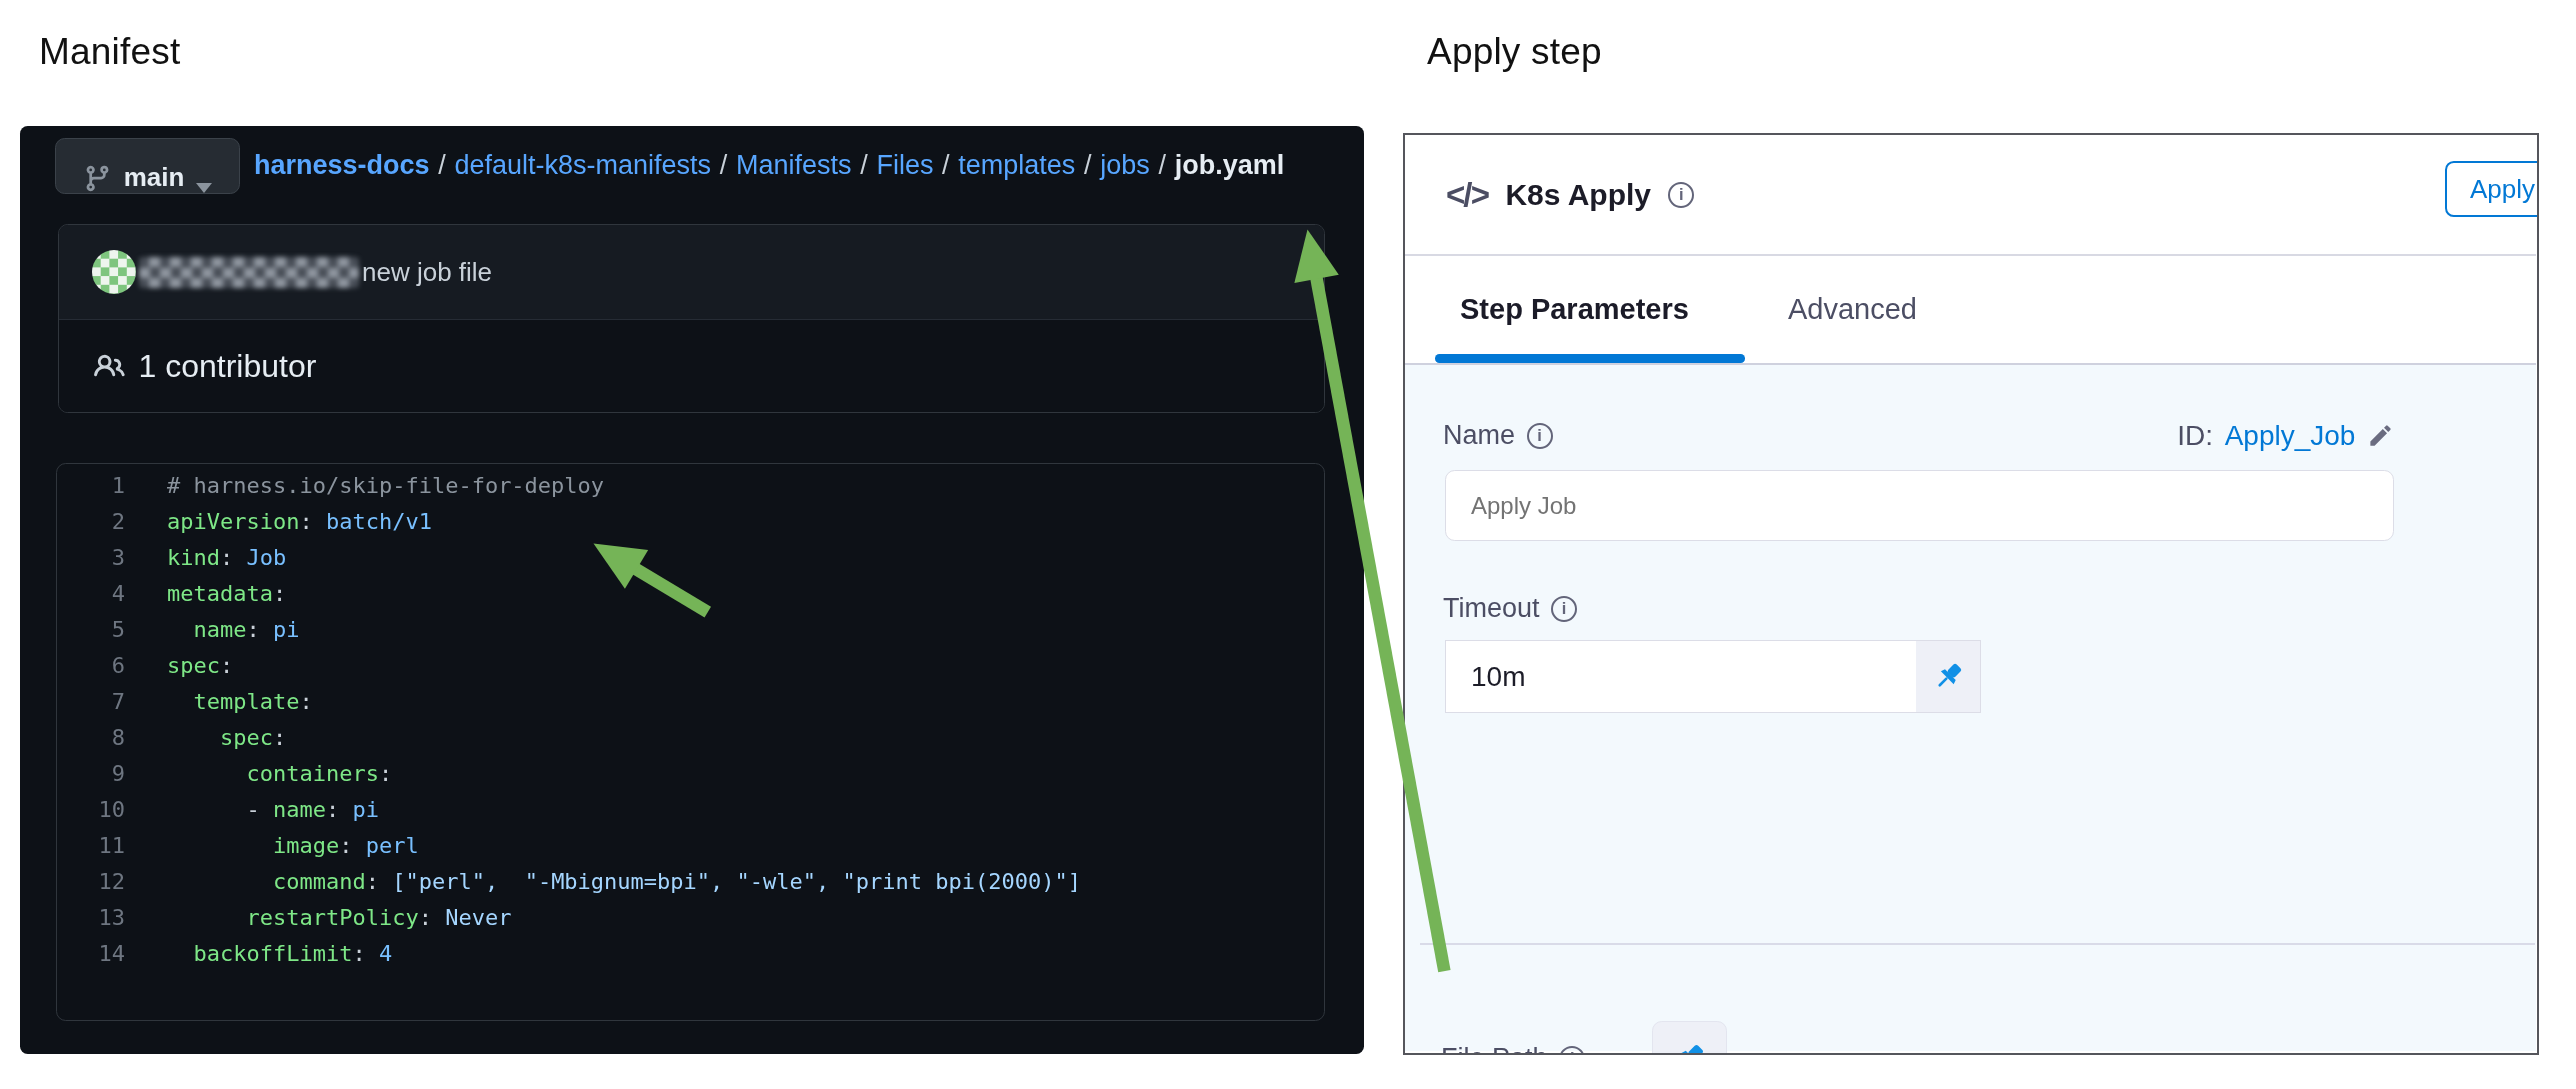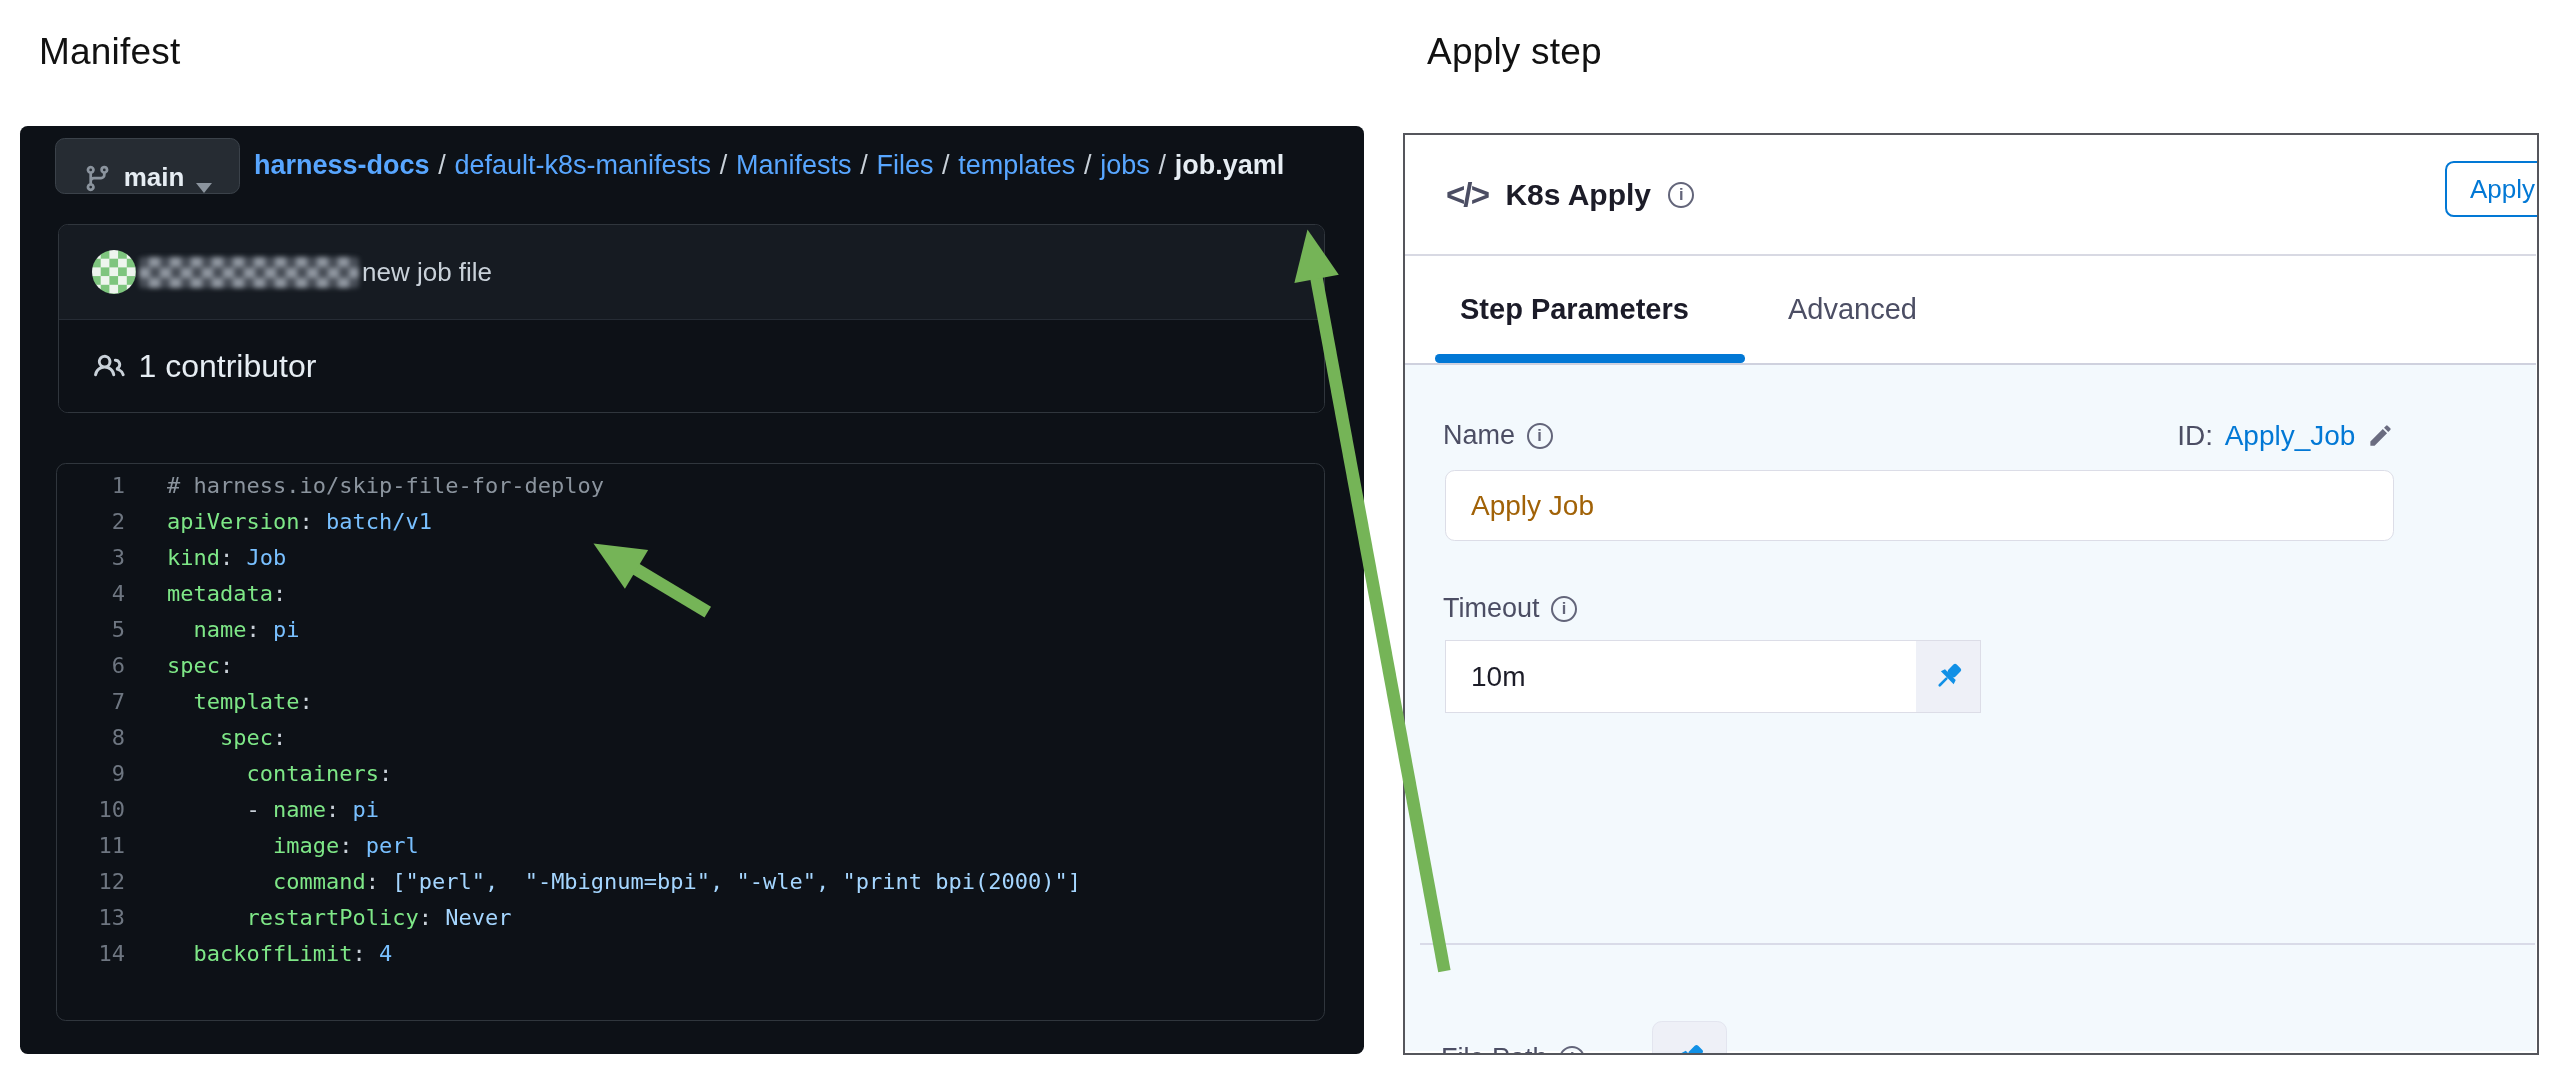--- a/index.html
+++ b/index.html
@@ -52,21 +52,21 @@
   .apply-btn{left:1040px;top:26px;width:164px;height:56px;border:2.4px solid #0278d5;border-radius:8.7px;background:#fff;box-sizing:border-box;
     color:#0278d5;font-size:26px;display:flex;align-items:center;padding-left:23px;cursor:pointer;}
   .hdiv{height:1.9px;background:#d8d9e3;}
   .tabs-row{left:0;top:121px;width:1131px;height:107px;background:#fff;}
   .tab{position:absolute;top:0;height:100%;display:flex;align-items:center;font-size:29px;cursor:pointer;}
   .tab.active{font-weight:700;color:#1b1b28;}
   .tab.inactive{color:#4c4e64;}
   .tab-underline{left:30px;top:98px;width:310px;height:8.7px;border-radius:4.3px;background:#0278d5;}
   .content{left:0;top:230px;width:1131px;height:686px;background:#f3f9fd;}
   .field-label{font-size:27px;color:#4c4e64;display:flex;align-items:center;gap:11.6px;}
-  .hx-input{border:1.9px solid #dcdde7;border-radius:9.7px;background:#fff;font-size:28px;color:#a16207;
+  .hx-input{border:1.9px solid #dcdde7;border-radius:9.7px;background:#fff;font-size:24px;color:#737373;
     font-family:"Liberation Sans",sans-serif;padding:0 25px;box-sizing:border-box;outline:none;width:100%;height:100%;}
   .input-wrap{display:flex;border:1.9px solid #dcdde7;border-radius:0;background:#fff;box-sizing:border-box;overflow:hidden;}
   .input-wrap input{border:none;border-radius:0;flex:1;min-width:0;height:100%;padding:0 25px;font-size:28px;color:#1c1c28;
     font-family:"Liberation Sans",sans-serif;outline:none;background:#fff;}
   .pin-seg{width:64px;background:#eef0f7;display:flex;align-items:center;justify-content:center;cursor:pointer;flex:0 0 auto;}
   .pin-btn{border:1.9px solid #e3e5ef;background:#eef0f7;border-radius:9.7px;box-sizing:border-box;
     display:flex;align-items:center;justify-content:center;cursor:pointer;}
   .id-row{display:flex;align-items:center;gap:11.6px;font-size:28px;}
   .id-label{color:#4c4e64;}
   .id-link{color:#0278d5;cursor:pointer;}

